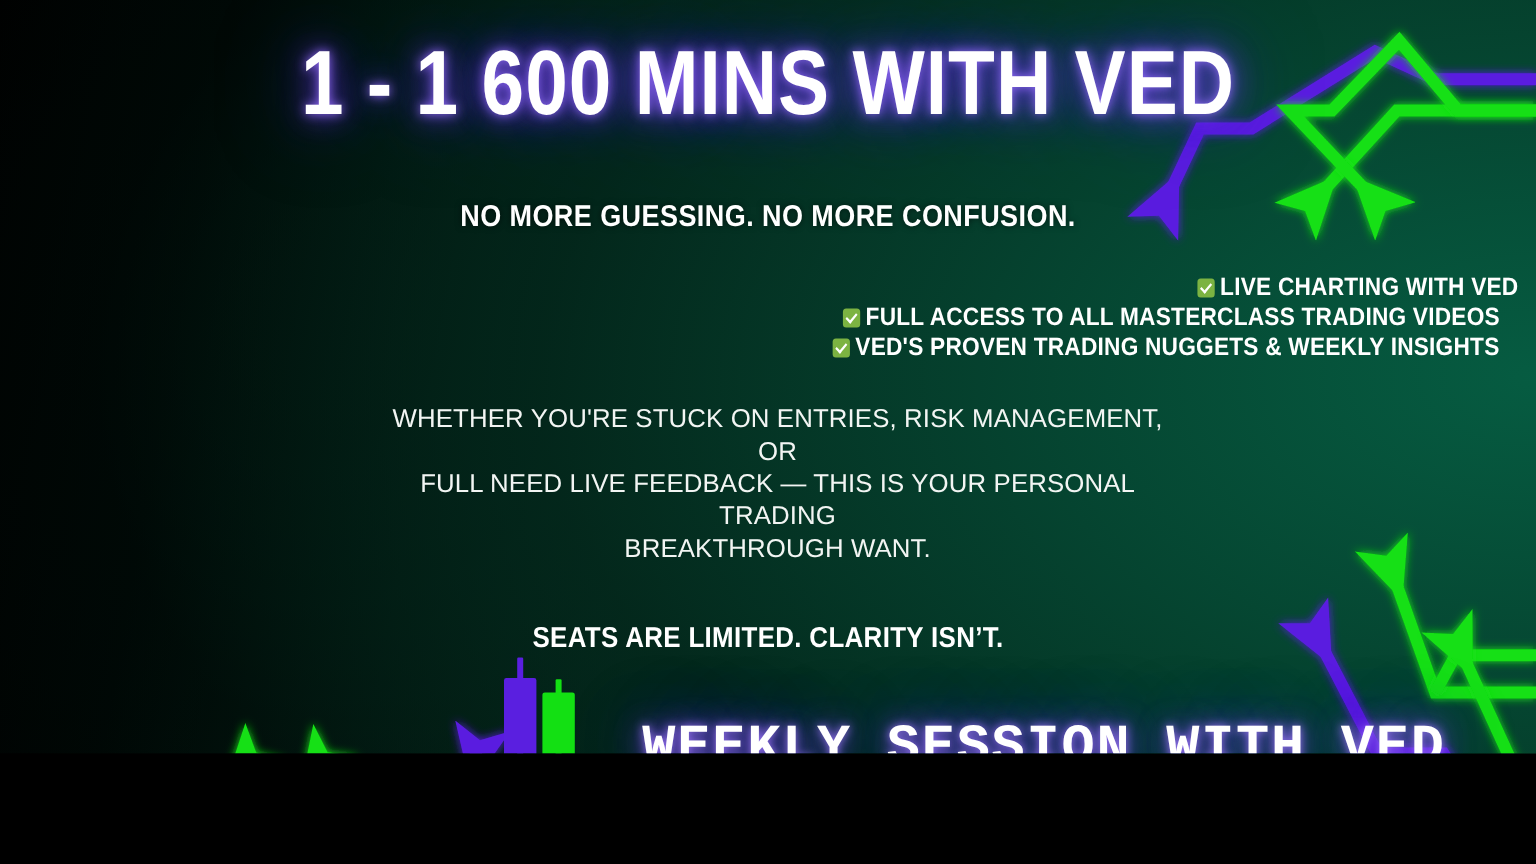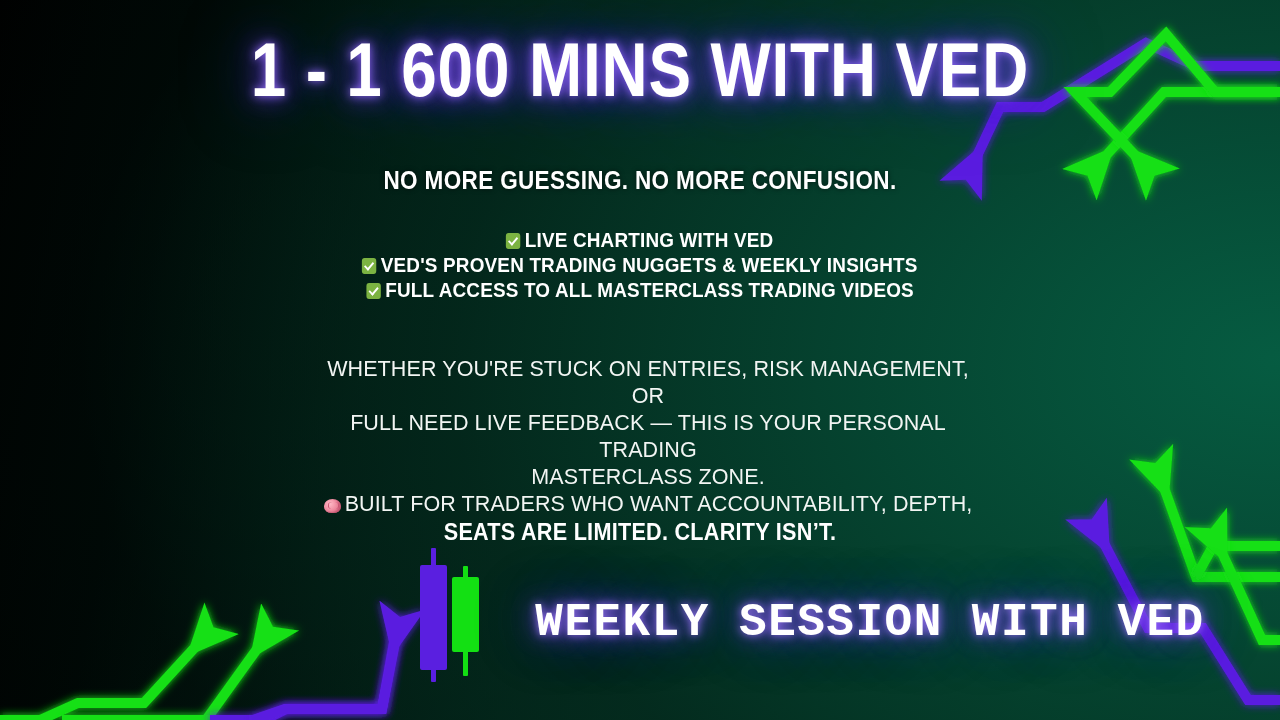--- a/index.html
+++ b/index.html
@@ -3,21 +3,21 @@
 <meta charset="utf-8">
 <style>
   html, body {
     margin: 0;
     padding: 0;
     background: #000;
   }
   #poster {
     position: relative;
     width: 1280px;
-    height: 720px;
+    height: 628px;
     overflow: hidden;
     font-family: "Liberation Sans", sans-serif;
     background:
       radial-gradient(130% 150% at 100% 50%, rgba(6,92,66,0.95) 0%, rgba(5,66,47,0.85) 28%, rgba(3,40,28,0.75) 50%, rgba(0,14,10,0.35) 72%, rgba(0,0,0,0) 88%),
       linear-gradient(100deg, #000000 0%, #000604 14%, #021a12 30%, #042a1d 46%, #053a28 62%, #055236 82%, #05583a 100%);
   }
 
   
   #deco {
     position: absolute;
@@ -63,21 +63,21 @@
     color: #ffffff;
     transform: scaleX(0.9);
     text-shadow: 0 0 6px rgba(0,0,0,0.6);
     white-space: nowrap;
   }
 
   .bullets {
     position: absolute;
     left: 0; right: 0;
     top: 228px;
-    text-align: center;
+    text-align: right;
   }
   .bullet-row {
     display: block;
     font-family: "Liberation Sans Narrow", "Liberation Sans", sans-serif;
     font-weight: 700;
     font-size: 21px;
     line-height: 23px;
     color: #ffffff;
     letter-spacing: 0.2px;
     white-space: nowrap;
@@ -101,21 +101,21 @@
     width: 4px; height: 8px;
     border: solid #ffffff;
     border-width: 0 2.4px 2.4px 0;
     transform: rotate(43deg);
   }
 
   .paragraph {
     position: absolute;
     left: 320px;
     width: 656px;
-    top: 356px;
+    top: 336px;
     text-align: center;
     font-family: "Liberation Sans", sans-serif;
     font-weight: 400;
     font-size: 21.5px;
     line-height: 27px;
     color: #f2f5f3;
     letter-spacing: 0.1px;
   }
   .brain {
     display: inline-block;
@@ -250,36 +250,33 @@
   <div class="subhead">NO MORE GUESSING. NO MORE CONFUSION.</div>
 
   <div class="bullets">
     <div class="bullet-row">
       <span class="bullet-inner">
         <span class="check"></span><span>LIVE CHARTING WITH VED</span>
       </span>
     </div>
     <div class="bullet-row">
       <span class="bullet-inner">
-        <span class="check"></span><span>VED'S PROVEN TRADING NUGGETS &amp; WEEKLY INSIGHTS</span>
+        <span class="check"></span><span>FULL ACCESS TO ALL MASTERCLASS TRADING VIDEOS</span>
       </span>
     </div>
     <div class="bullet-row">
       <span class="bullet-inner">
-        <span class="check"></span><span>FULL ACCESS TO ALL MASTERCLASS TRADING VIDEOS</span>
+        <span class="check"></span><span>VED'S PROVEN TRADING NUGGETS &amp; WEEKLY INSIGHTS</span>
       </span>
     </div>
   </div>
 
   <div class="paragraph">
     <div>WHETHER YOU'RE STUCK ON ENTRIES, RISK MANAGEMENT, OR</div>
     <div>FULL NEED LIVE FEEDBACK — THIS IS YOUR PERSONAL TRADING</div>
-    <div>MASTERCLASS ZONE.</div>
-    <div>
-      <span class="brain"></span><span>BUILT FOR TRADERS WHO WANT ACCOUNTABILITY, DEPTH,</span>
-    </div>
+    <div>BREAKTHROUGH WANT.</div>
   </div>
 
   <div class="limited">SEATS ARE LIMITED. CLARITY ISN’T.</div>
 
   <div class="footline">WEEKLY SESSION WITH VED</div>
 
 </div>
 
 </body></html>

